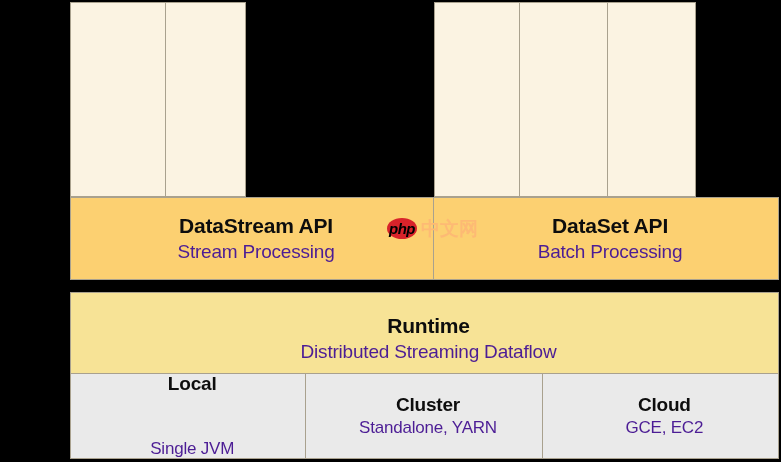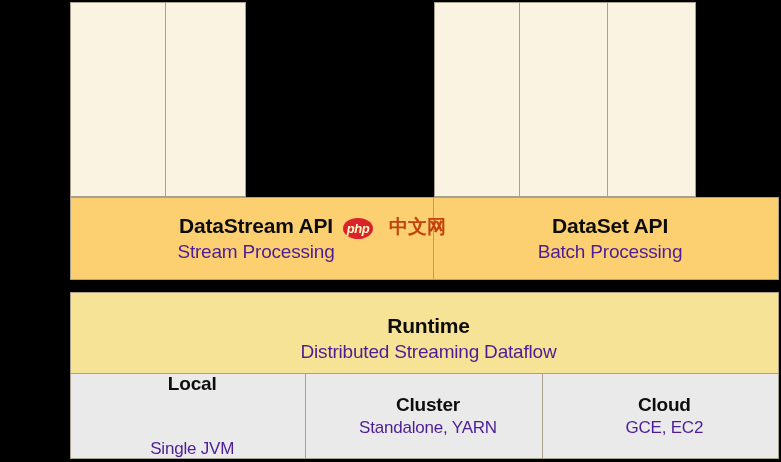--- a/index.html
+++ b/index.html
@@ -94,38 +94,39 @@
     display: flex;
     flex-direction: row;
     align-items: center;
     pointer-events: none;
   }
   .wm-badge {
     width: 30px;
     height: 21px;
     border-radius: 50%;
     background: #D8232A;
-    color: #fef9c3;
+    color: #000000;
     font-weight: bold;
-    font-size: 13px;
+    font-size: 15px;
     font-style: italic;
     display: flex;
     align-items: center;
     justify-content: center;
     letter-spacing: -0.5px;
     line-height: 1;
+    margin-left: 44px;
   }
   .wm-text {
-    margin-left: 16px;
+    margin-left: 4px;
     font-size: 19px;
     font-weight: bold;
-    color: #c2410c;
+    color: #fdba74;
     letter-spacing: 0px;
     line-height: 1;
-    font-family: Liberation Mono, monospace;
+    font-family: Liberation Serif, serif;
   }
 </style>
 </head>
 <body>
 
 <div id="canvas">
 
   <div class="lib-group" style="left:70px; top:2px; width:176px; height:195px;">
 
     <div class="lib-box" style="width:95px;">

